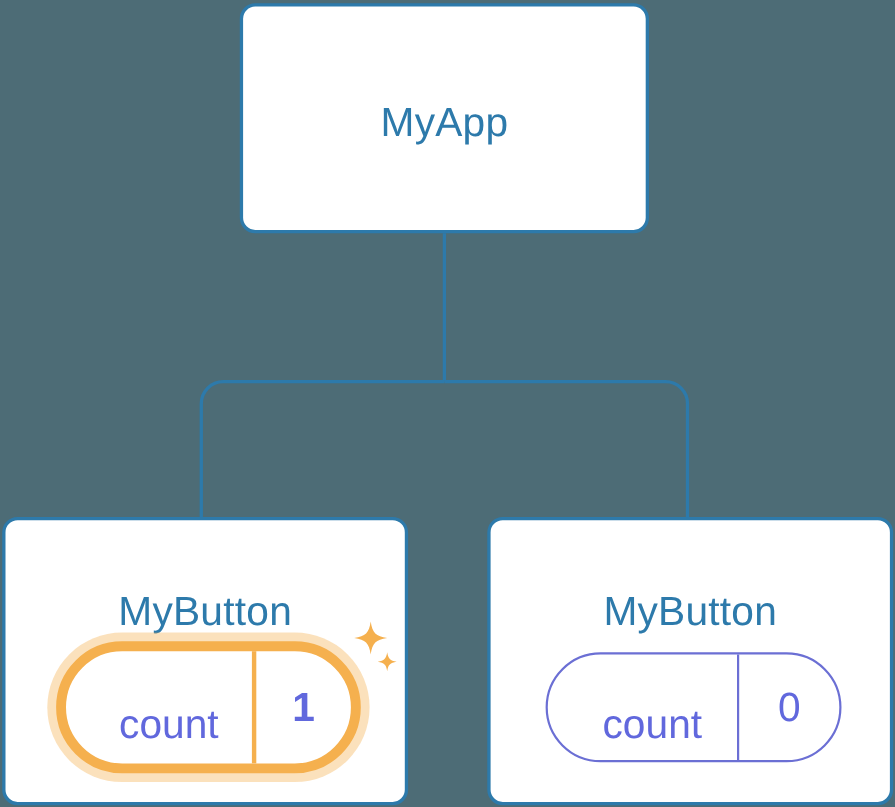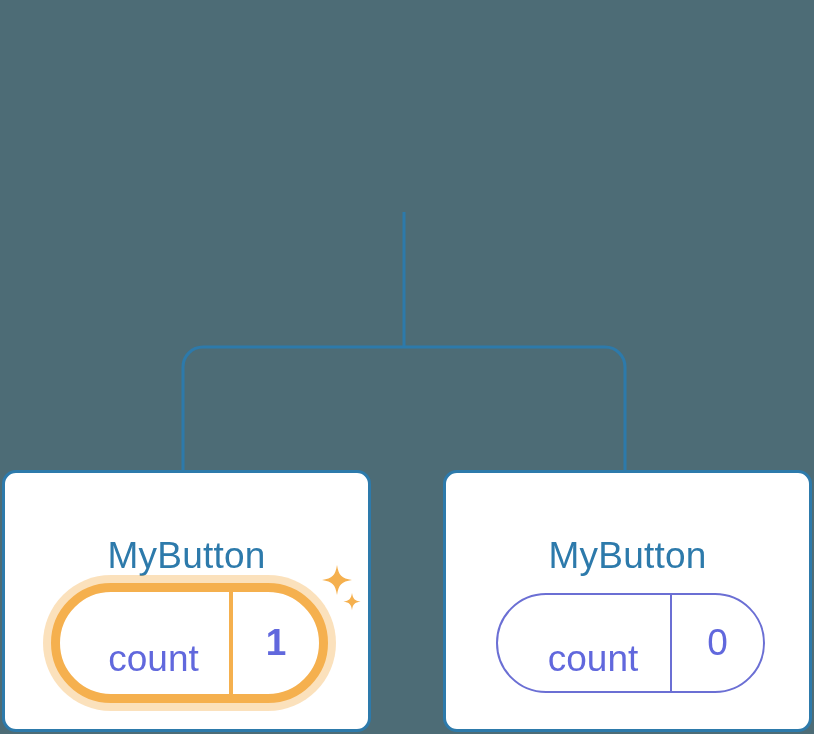--- a/index.html
+++ b/index.html
@@ -159,20 +159,23 @@
 <div id="stage">
 
   <svg id="connectors" viewBox="0 0 814 734" width="814" height="734" fill="none" xmlns="http://www.w3.org/2000/svg" aria-hidden="true">
 
     <path d="M404 212 L404 347" stroke="#2d7aab" stroke-width="3" stroke-linecap="butt"></path>
 
     <path d="M404 347 L203 347 A20 20 0 0 0 183 367 L183 470" stroke="#2d7aab" stroke-width="3" fill="none" stroke-linecap="butt"></path>
     <path d="M404 347 L605 347 A20 20 0 0 1 625 367 L625 470" stroke="#2d7aab" stroke-width="3" fill="none" stroke-linecap="butt"></path>
   </svg>
 
+  <div class="node-box node-root">
+    <div class="node-title">MyApp</div>
+  </div>
 
   <div class="node-box node-child-left">
     <div class="node-title">MyButton</div>
 
     <div class="pill-wrap pill-highlight">
       <div class="pill-cell pill-key">count</div>
       <div class="pill-cell pill-val">1</div>
     </div>
   </div>
 

